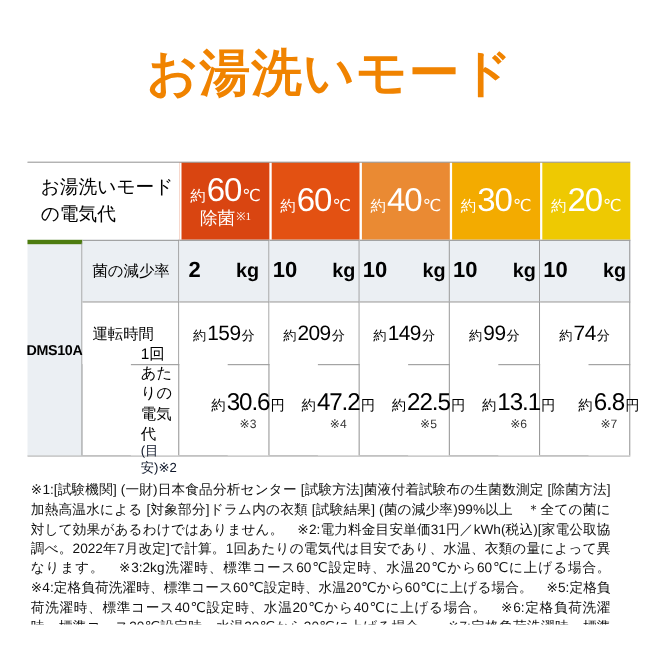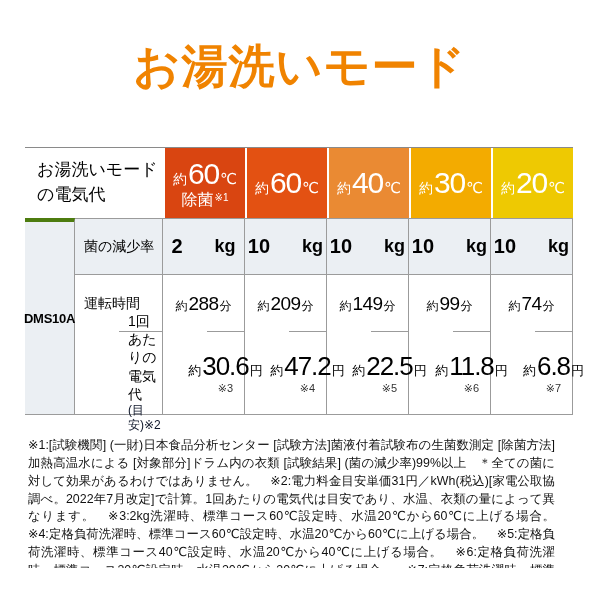--- a/index.html
+++ b/index.html
@@ -25,21 +25,21 @@
   .th { grid-row:1; display:flex; flex-direction:column; justify-content:center; align-items:center; color:#fff; border-left:2px solid #fff; }
   .h1{grid-column:3; background:#d94511;}
   .h2{grid-column:4; background:#e35112;}
   .h3{grid-column:5; background:#ea8a33;}
   .h4{grid-column:6; background:#f3ab00;}
   .h5{grid-column:7; background:#eec902;}
   .temp-line { display:flex; align-items:baseline; line-height:1; }
   .pfx { font-size:14px; margin-right:1px; }
   .val { font-size:30px; letter-spacing:-1px; }
   .deg { font-size:15px; margin-left:1px; }
-  .sub-line { font-size:16px; margin-top:3px; display:flex; align-items:flex-start; line-height:1; }
+  .sub-line { font-size:16px; margin-top:3px; display:flex; align-items:flex-start; line-height:1;font-family:Liberation Serif, serif; }
   .subnote { font-size:10px; margin-top:1px; margin-left:1px; }
   .model {
     grid-column:1; grid-row:2/5; background:#ebeff3;
     display:flex; align-items:center; justify-content:center;
     font-size:13px; font-weight:bold; letter-spacing:-0.3px;
     border-top:4px solid #4d7c0f; border-right:1px solid #9b9b9b;
   }
   .rh, .cell { border-top:1px solid #9b9b9b; border-right:1px solid #9b9b9b; }
   .rh { grid-column:2; display:flex; flex-direction:column; justify-content:center; padding-left:9px; font-size:14px; line-height:1.3; background:#fff; }
   .r1 { grid-row:2; } .r2 { grid-row:3; } .r3 { grid-row:4;margin-left:44px; }
@@ -47,21 +47,21 @@
   .shade { background:#ebeff3 !important; }
   .cell { display:flex; align-items:center; justify-content:center; background:#fff; }
   .cap-val { font-size:20px; font-weight:bold; }
   .cap-unit { font-size:18px; font-weight:bold;margin-left:32px; }
   .t-line { display:flex; align-items:baseline; line-height:1; }
   .pfx2 { font-size:12px; margin-right:1px; }
   .val2 { font-size:19px; letter-spacing:-0.5px; }
   .unit2 { font-size:12px; margin-left:1px; }
   .cost { flex-direction:column; }
   .pfx3 { font-size:13px; margin-right:1px; }
-  .val3 { font-size:26px; letter-spacing:-1px; }
+  .val3 { font-size:22px; letter-spacing:-1px; }
   .unit3 { font-size:13px; margin-left:1px; }
   .note { font-size:11px; color:#333; margin-top:4px; line-height:1; }
   .cost-sub { font-size:12px; color:#0f172a; }
   
   .footnotes {
     position:absolute; left:28px; right:45px; top:437px;
     font-size:12.4px; line-height:1.44; color:#111; text-align:justify;
   }
 </style>
 </head>
@@ -139,21 +139,21 @@
       </div>
     <div class="cell r1 k5 shade">
         <span class="cap-val">10</span>
         <span class="cap-unit">kg</span>
       </div>
 
     <div class="rh r2">運転時間</div>
     <div class="cell r2 k1">
         <span class="t-line">
           <span class="pfx2">約</span>
-          <span class="val2">288</span>
+          <span class="val2">159</span>
           <span class="unit2">分</span>
         </span>
       </div>
     <div class="cell r2 k2">
         <span class="t-line">
           <span class="pfx2">約</span>
           <span class="val2">209</span>
           <span class="unit2">分</span>
         </span>
       </div>
@@ -204,21 +204,21 @@
         <span class="t-line">
           <span class="pfx3">約</span>
           <span class="val3">22.5</span>
           <span class="unit3">円</span>
         </span>
         <span class="note">※5</span>
       </div>
     <div class="cell cost r3 k4">
         <span class="t-line">
           <span class="pfx3">約</span>
-          <span class="val3">11.8</span>
+          <span class="val3">13.1</span>
           <span class="unit3">円</span>
         </span>
         <span class="note">※6</span>
       </div>
     <div class="cell cost r3 k5">
         <span class="t-line">
           <span class="pfx3">約</span>
           <span class="val3">6.8</span>
           <span class="unit3">円</span>
         </span>

